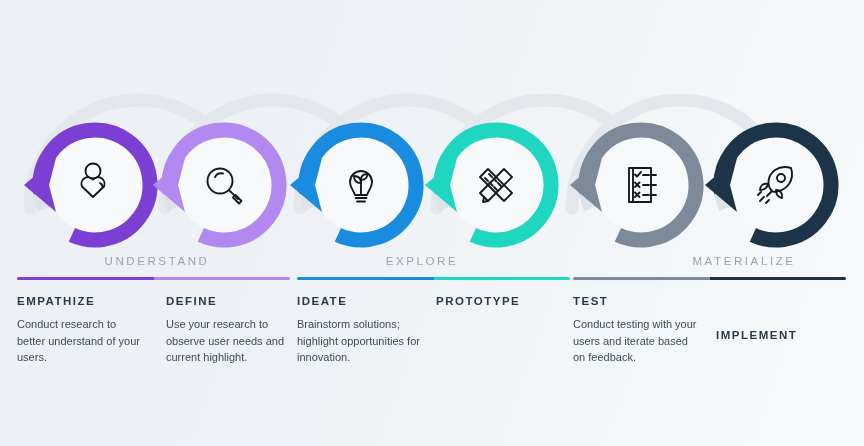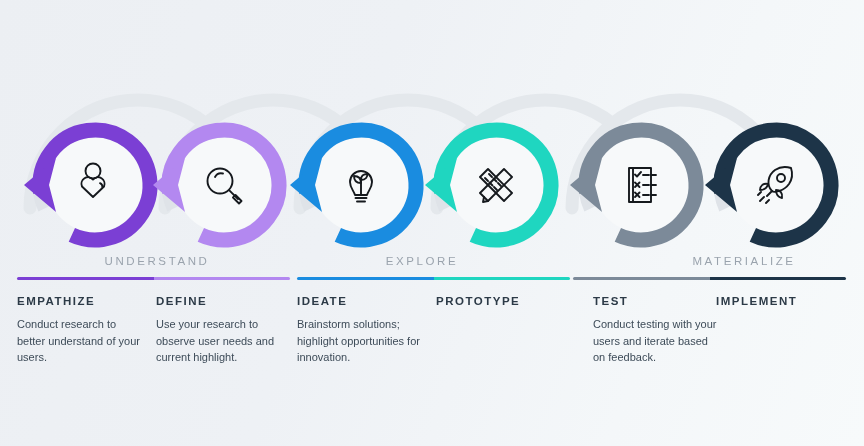--- a/index.html
+++ b/index.html
@@ -156,33 +156,33 @@
       <span style="background:#7c8a99"></span>
       <span style="background:#1d3448"></span>
     </div>
   </div>
 
   <div class="cols">
     <div class="col" style="left:17px;">
       <h3>EMPATHIZE</h3>
       <p>Conduct research to better understand of your users.</p>
     </div>
-    <div class="col" style="left:156px;">
+    <div class="col" style="left:166px;">
       <h3>DEFINE</h3>
       <p>Use your research to observe user needs and current highlight.</p>
     </div>
     <div class="col" style="left:297px;">
       <h3>IDEATE</h3>
       <p>Brainstorm solutions; highlight opportunities for innovation.</p>
     </div>
     <div class="col" style="left:436px;">
       <h3>PROTOTYPE</h3>
     </div>
-    <div class="col" style="left:593px;">
+    <div class="col" style="left:573px;">
       <h3>TEST</h3>
       <p>Conduct testing with your users and iterate based on feedback.</p>
     </div>
-    <div class="col" style="left:716px;">
+    <div class="col" style="left:716px;margin-top:34px;">
       <h3>IMPLEMENT</h3>
     </div>
   </div>
 
 </div>
 
 </body></html>

